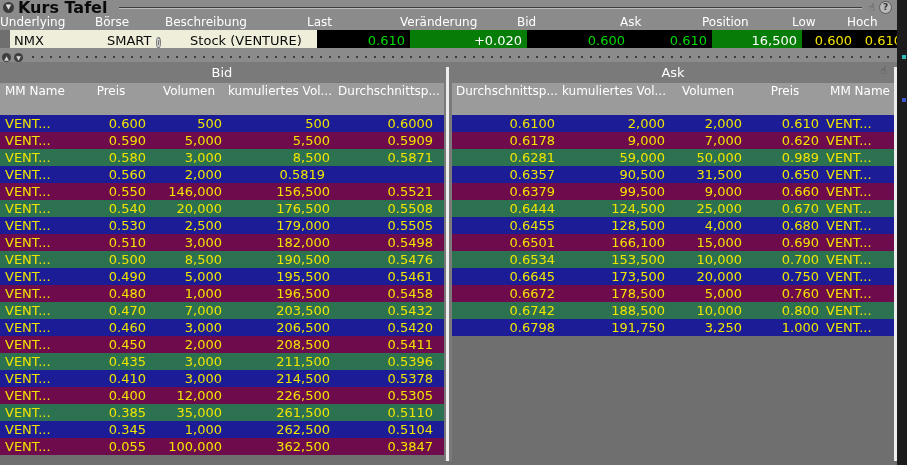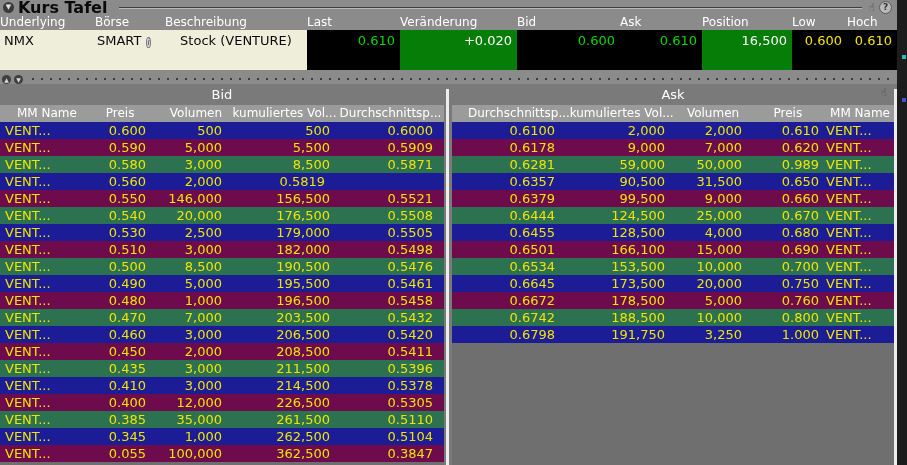--- a/index.html
+++ b/index.html
@@ -19,21 +19,21 @@
   .r10 { display:flex; }
   .r10 > span { display:block; }
   .r10 > :nth-child(1){width:95px} .r10 > :nth-child(2){width:70px} .r10 > :nth-child(3){width:142px}
   .r10 > :nth-child(4){width:93px} .r10 > :nth-child(5){width:117px} .r10 > :nth-child(6){width:103px}
   .r10 > :nth-child(7){width:82px} .r10 > :nth-child(8){width:90px} .r10 > :nth-child(9){width:55px}
   .r10 > :nth-child(10){width:50px}
 
   .sumheader { height:15px; background:var(--chrome); color:#fff; font-size:12px; }
   .sumheader span { text-align:left; line-height:15px; white-space:nowrap; overflow:hidden; }
 
-  .sumrow { height:40px; font-size:13px; }
+  .sumrow { height:18px; font-size:13px;justify-content:flex-end; }
   .sumrow span { line-height:22px; white-space:nowrap; overflow:hidden; }
   .sc-beige { background:var(--beige); color:#0a0a0a; }
   .sc-black { background:var(--cell-black); text-align:right; padding-right:5px; }
   .sc-green { background:var(--cell-green); color:#fff; text-align:right; padding-right:5px; }
   .t-green  { color:var(--text-green); }
   .t-yellow { color:var(--text-yellow); }
   .cell-underlying { padding-left:4px; }
   .cell-exchange { padding-left:2px; display:flex; align-items:center; }
   .cell-description { text-align:center; }
   .info-ic { width:11px; height:11px; border-radius:50%; background:#d4d4d4; border:1px solid #7a7a7a;
@@ -51,21 +51,21 @@
   .panel { background:var(--fill); }
   .panel.bid { width:444px; }
   .panel.ask { width:442px; }
   .vdivider { width:8px; background:var(--chrome-dark); position:relative; }
   .vdivider::after { content:""; position:absolute; left:2px; top:5px; bottom:0; width:3px; background:var(--divider); }
   .vline-right { width:3px; background:linear-gradient(var(--chrome-dark) 0 5px, var(--divider) 5px); }
 
   .ptitle { height:21px; background:var(--chrome-dark); color:#fff; font-size:13px; text-align:center;
             line-height:21px; position:relative; }
   .ptitle .hand-ic { position:absolute; right:3px; top:2px; }
-  .phead { height:17px; background:var(--col-header); color:#fff; font-size:12px; display:flex;padding-left:12px; }
+  .phead { height:32px; background:var(--col-header); color:#fff; font-size:12px; display:flex; }
   .phead span { line-height:17px; white-space:nowrap; overflow:hidden; text-align:center; }
   .trow { height:17px; display:flex; font-size:13px; cursor:pointer; }
   .trow span { line-height:17px; white-space:nowrap; overflow:hidden; color:var(--row-text); text-align:right; }
   .row-blue   { background:var(--row-blue); }
   .row-maroon { background:var(--row-maroon); }
   .row-green  { background:var(--row-green); }
 
   .bid .c0{width:70px; text-align:left; padding-left:5px;}
   .bid .c1{width:82px; padding-right:6px;}
   .bid .c2{width:74px; padding-right:4px;}

